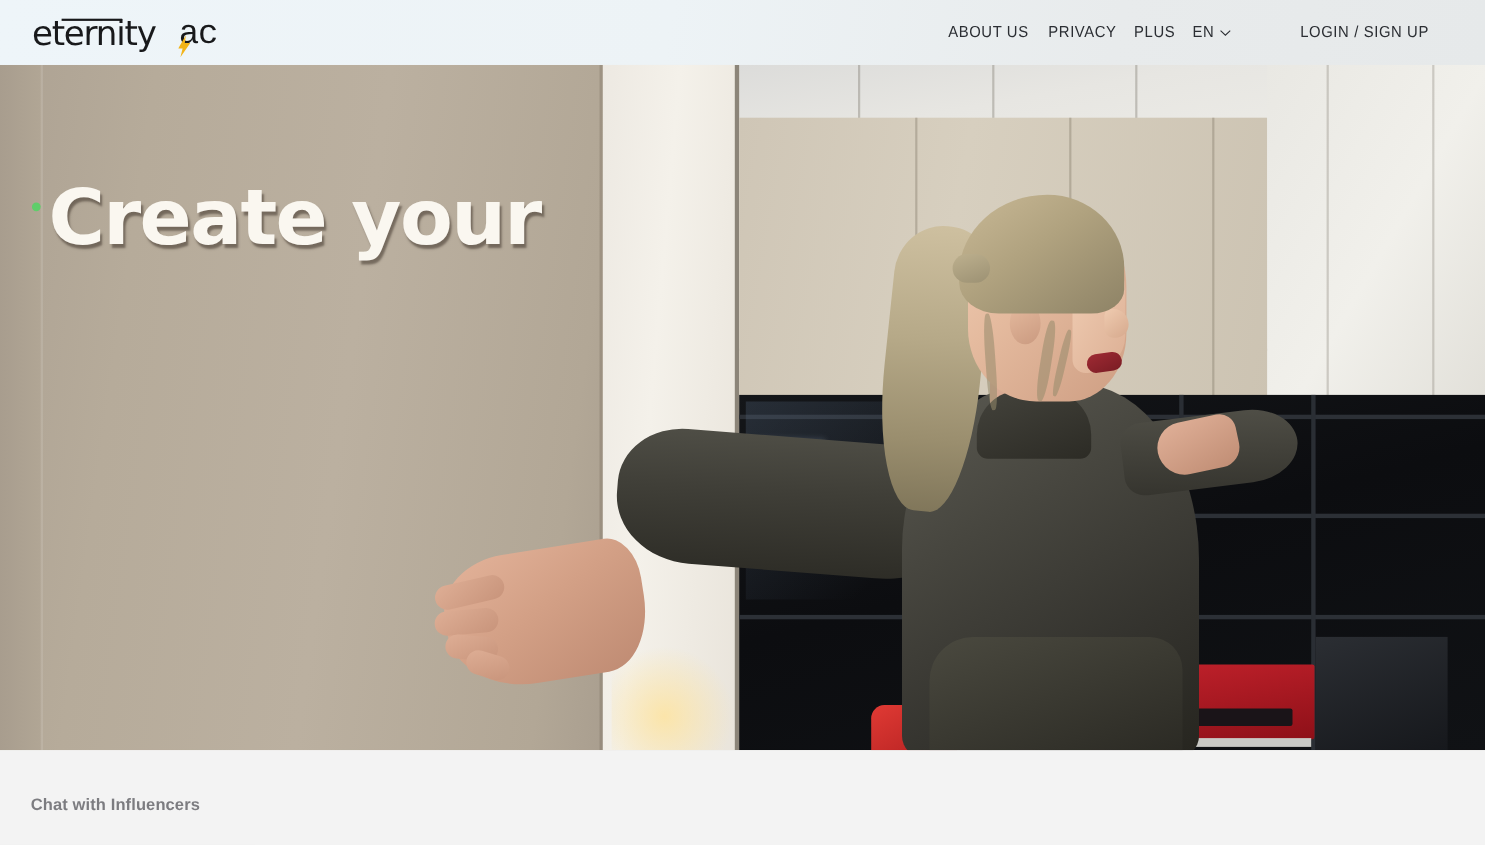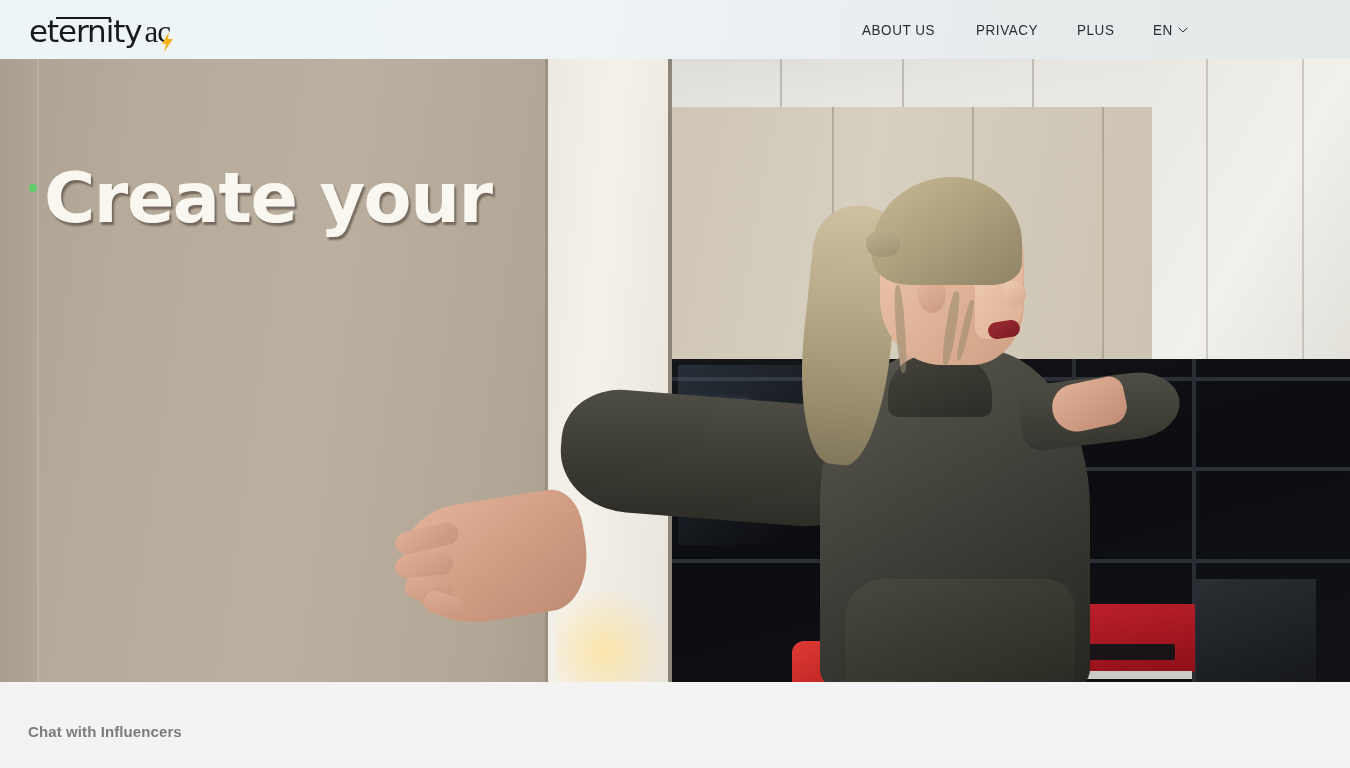--- a/index.html
+++ b/index.html
@@ -52,36 +52,36 @@
     background: #18191B;
   }
   .logo-bolt {
     position: absolute;
     left: 133px;
     top: 21px;
     width: 11px;
     height: 20px;
   }
   .logo-ac {
-    font-family: Liberation Serif, serif;
+    font-family: Liberation Mono, monospace;
     font-size: 31px;
     letter-spacing: -1.1px;
     color: #18191B;
     line-height: 1;
-    margin-left: 3px;
+    margin-left: 21px;
   }
 
   .nav {
     position: absolute;
     left: 862px;
     top: 0;
     height: 59px;
     display: flex;
     align-items: center;
-    gap: 35px;
+    gap: 12px;
   }
   .nav-link {
     font-family: "Liberation Sans Narrow", "Liberation Sans", sans-serif;
     font-size: 14.5px;
     letter-spacing: 0.6px;
     color: #2B2E33;
     text-transform: uppercase;
     text-decoration: none;
     cursor: pointer;
     white-space: nowrap;
@@ -528,20 +528,23 @@
     <a class="nav-link" href="#">PRIVACY</a>
     <a class="nav-link" href="#">PLUS</a>
     <div class="lang-select">
       <span class="nav-link">EN</span>
       <svg class="chev" viewBox="0 0 10 6">
         <path d="M0.6 0.8 L5 5 L9.4 0.8" fill="none" stroke="#2B2E33" stroke-width="1"></path>
       </svg>
     </div>
   </nav>
 
+  <div class="auth">
+    <a class="auth-link" href="#">LOGIN / SIGN UP</a>
+  </div>
 </div>
 
 <div class="hero">
 
   <div class="scene">
     <div class="wall-left"></div>
     <div class="wall-left-panelA"></div>
     <div class="wall-seam"></div>
     <div class="wall-seam2"></div>
 

